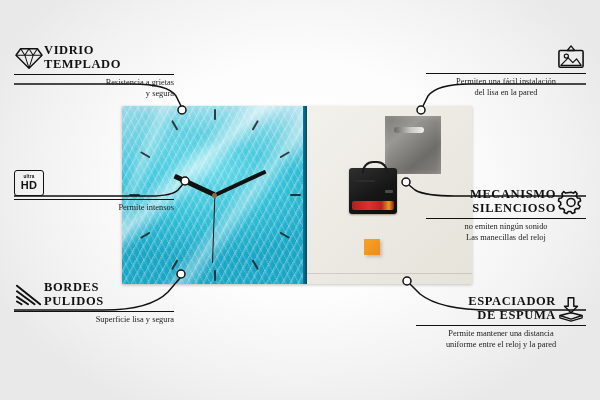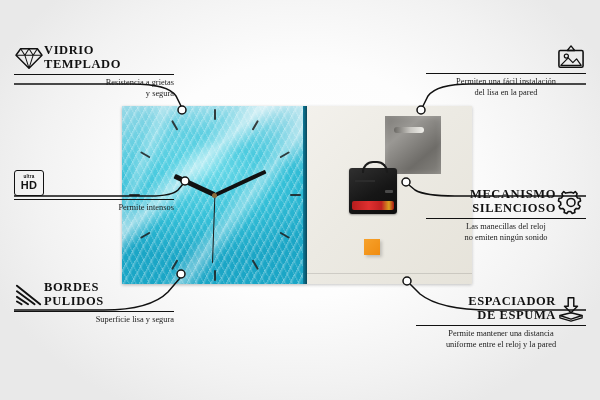--- a/index.html
+++ b/index.html
@@ -282,22 +282,22 @@
         <div class="ttl">MECANISMO</div>
         <div class="ttl">SILENCIOSO</div>
       </div>
       <svg class="ico" viewBox="0 0 32 28">
         <path d="M16 3.5 l2.6 .9 2-1.6 2 2.3 -1 2.4 1.5 2.2 2.6 .2 .6 3 -2.3 1.3 -.3 2.7 2 1.7 -1.4 2.7 -2.6 -.4 -1.9 1.9 .4 2.6 -2.9 1 -1.6 -2.1 -2.6 0 -1.6 2.1 -2.9 -1 .4 -2.6 -1.9 -1.9 -2.6 .4 -1.4 -2.7 2 -1.7 -.3 -2.7 -2.3 -1.3 .6 -3 2.6 -.2 1.5 -2.2 -1 -2.4 2 -2.3 2 1.6 Z" fill="none" stroke="#111" stroke-width="1.7" stroke-linejoin="round"></path>
         <circle cx="16" cy="14.5" r="4.3" fill="none" stroke="#111" stroke-width="1.7"></circle>
       </svg>
     </div>
     <div class="rule"></div>
     <div class="desc">
+      <div>no emiten ningún sonido</div>
       <div>Las manecillas del reloj</div>
-      <div>no emiten ningún sonido</div>
     </div>
   </div>
 
   <div class="feat right" style="left:416px;top:295px;width:170px;">
     <div class="row">
       <div>
         <div class="ttl">ESPACIADOR</div>
         <div class="ttl">DE ESPUMA</div>
       </div>
       <svg class="ico" viewBox="0 0 32 28">

